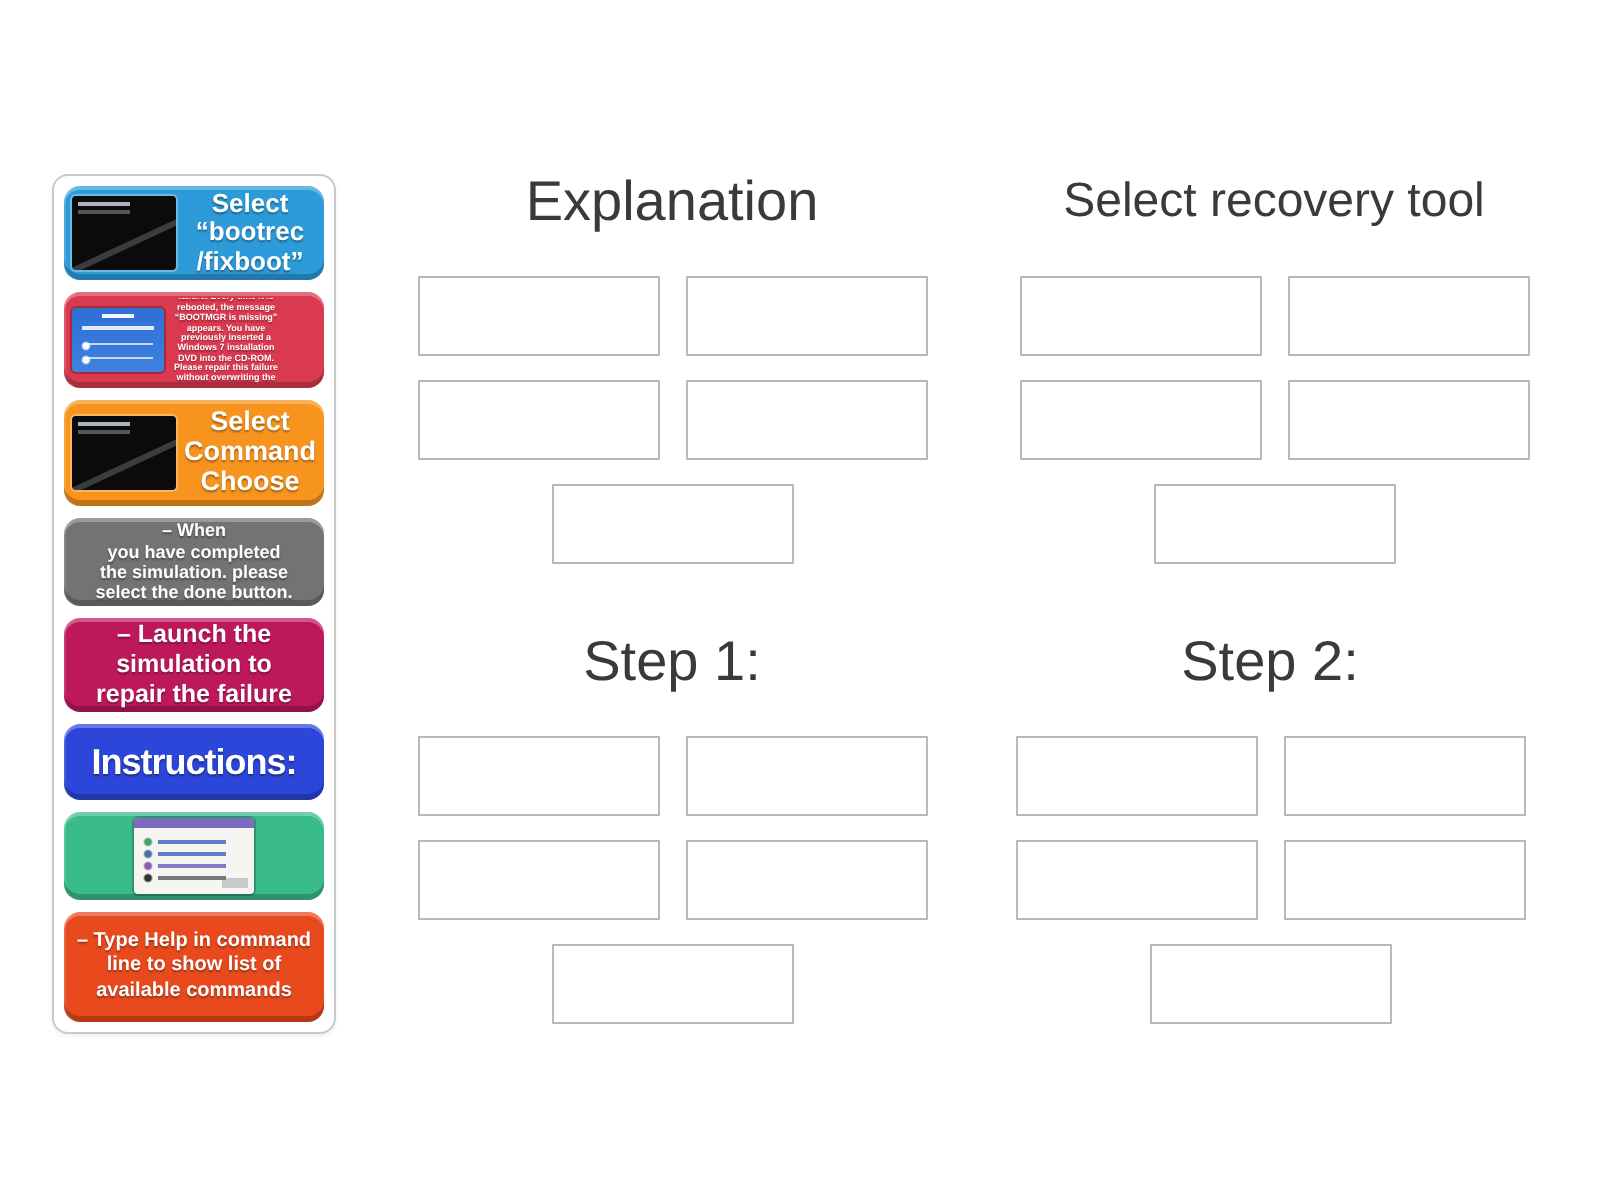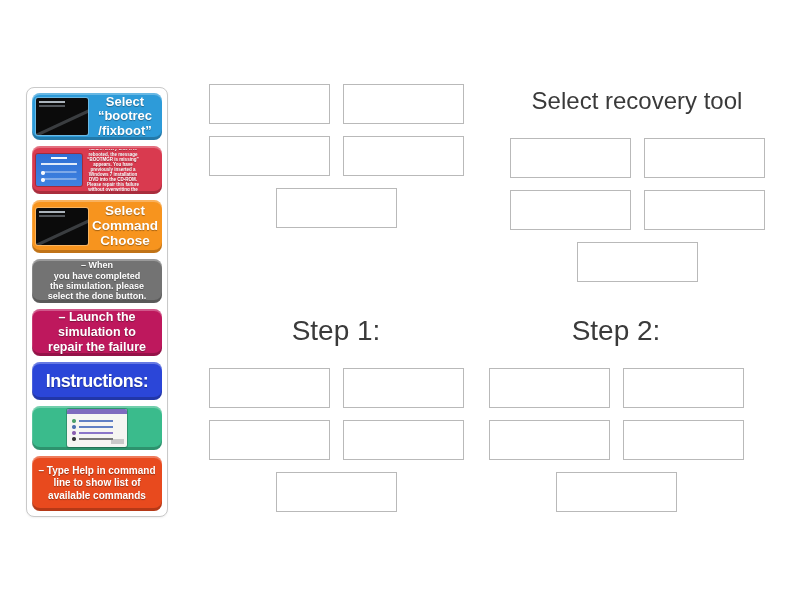--- a/index.html
+++ b/index.html
@@ -70,21 +70,21 @@
   .recovery-options-screenshot::before{content:"";position:absolute;top:0;left:0;right:0;height:5px;
       background:#7e6bbf;}
   .recovery-options-screenshot::after{content:"";position:absolute;top:11px;left:12px;width:34px;
       height:2px;background:#5f7fc4;box-shadow:0 6px 0 #5f7fc4,0 12px 0 #8a76c9,0 18px 0 #777;}
 
   
   .group{position:absolute;width:300px;}
   .g0{left:186px;top:84px;}
   .g1{left:487px;top:84px;}
   .g2{left:186px;top:314px;}
-  .g3{left:466px;top:314px;}
+  .g3{left:485px;top:314px;}
   .group-title{font-size:28px;color:#3a3a3a;text-align:center;height:34px;line-height:34px;
                margin-bottom:20px;font-weight:400;}
   .small-title .group-title{font-size:24px;}
   .slot-row{display:flex;justify-content:center;gap:13px;margin-bottom:12px;}
   .slot{width:121px;height:40px;background:#ffffff;border:1px solid #b9b9b9;box-sizing:border-box;}
 </style>
 </head>
 <body>
 
 <div class="stage">
@@ -137,20 +137,21 @@
       <div class="card layout-text" style="background: rgb(232, 74, 30);">
         <div class="card-text">
           <div class="line">– Type Help in command</div>
           <div class="line">line to show list of</div>
           <div class="line">available commands</div>
         </div>
       </div>
     </div>
   <div id="groups">
       <div class="group g0">
+        <div class="group-title">Explanation</div>
         <div class="slot-row">
           <div class="slot"></div>
           <div class="slot"></div>
         </div>
         <div class="slot-row">
           <div class="slot"></div>
           <div class="slot"></div>
         </div>
         <div class="slot-row">
           <div class="slot"></div>

